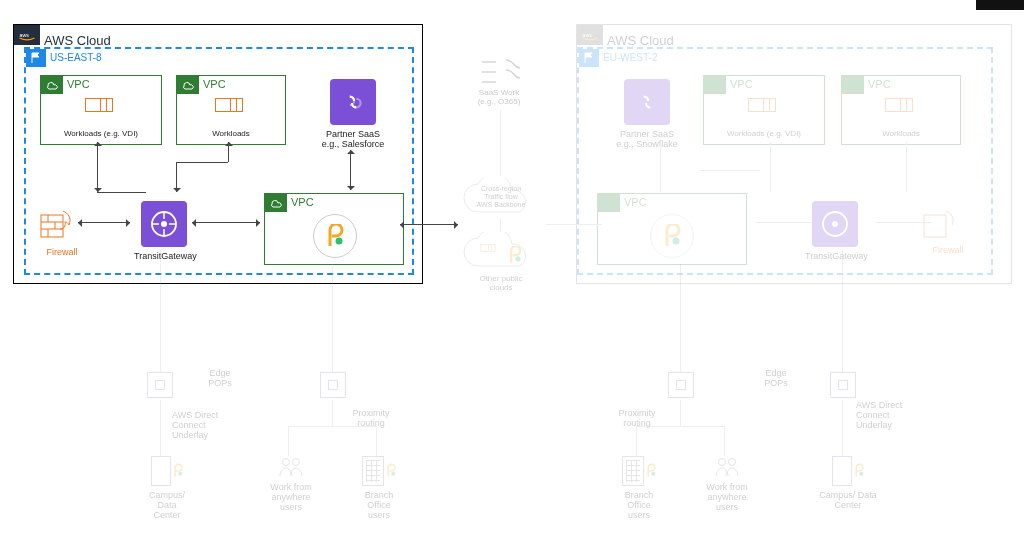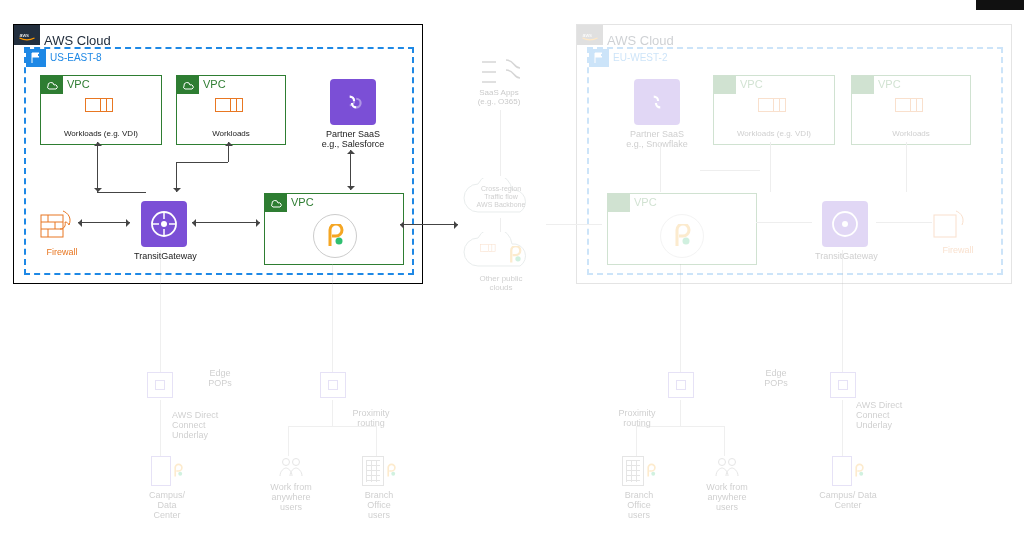--- a/index.html
+++ b/index.html
@@ -194,21 +194,21 @@
 
 <div class="faded">
 <div class="node aws-cloud" style="left:576px;top:24px;width:436px;height:260px;border-color:#888">
   <div class="aws-badge" style="background:#777">
         <svg viewBox="0 0 24 14">
           <text x="2" y="9" font-size="7" fill="#fff">aws</text>
           <path d="M2 11 Q12 16 22 11" stroke="#ff9900" stroke-width="1.5" fill="none"></path>
         </svg>
       </div>
   <div class="aws-title">AWS Cloud</div>
-  <div class="node region" style="left:10px;top:22px;width:416px;height:228px">
+  <div class="node region" style="left:0;top:22px;width:416px;height:228px">
     <div class="region-badge">
           <svg width="12" height="12" viewBox="0 0 12 12">
             <path d="M2 1v10M2 1h7l-2 2 2 2H2" fill="#fff" stroke="#fff"></path>
           </svg>
         </div>
     <div class="region-title">EU-WEST-2</div>
 
     <div class="node" style="left:32px;top:30px;width:72px">
       <div class="saas-box" style="margin:0 auto">
             <svg width="26" height="26" viewBox="0 0 24 24">
@@ -285,21 +285,21 @@
 <div class="line hline" style="left:876px;top:222px;width:56px;background:#b5b5b5"></div>
 </div>
 
 <div class="saas-apps">
   <svg class="saas-lines" viewBox="0 0 42 30">
       <g stroke="#888" stroke-width="1.6" fill="none">
         <path d="M2 8h14M2 18h14M2 28h14"></path>
         <path d="M26 6c8 0 8 8 14 8M26 16c8 0 8 8 14 8"></path>
       </g>
     </svg>
-  <div class="saas-label" style="white-space:pre-line">SaaS Apps
+  <div class="saas-label" style="white-space:pre-line">SaaS Work
 (e.g., O365)</div>
 </div>
 
 <div class="faded">
 <div class="cloud-box" style="left:458px;top:178px">
   <svg viewBox="0 0 86 40">
         <path d="M20 34a14 14 0 010-28 18 18 0 0134 6 12 12 0 018 22z" fill="#fff" stroke="#9aa"></path>
       </svg>
   <div class="text" style="position:absolute;top:7px;left:0;width:100%;font-size:7px;line-height:8px">
     <div>Cross-region</div>

